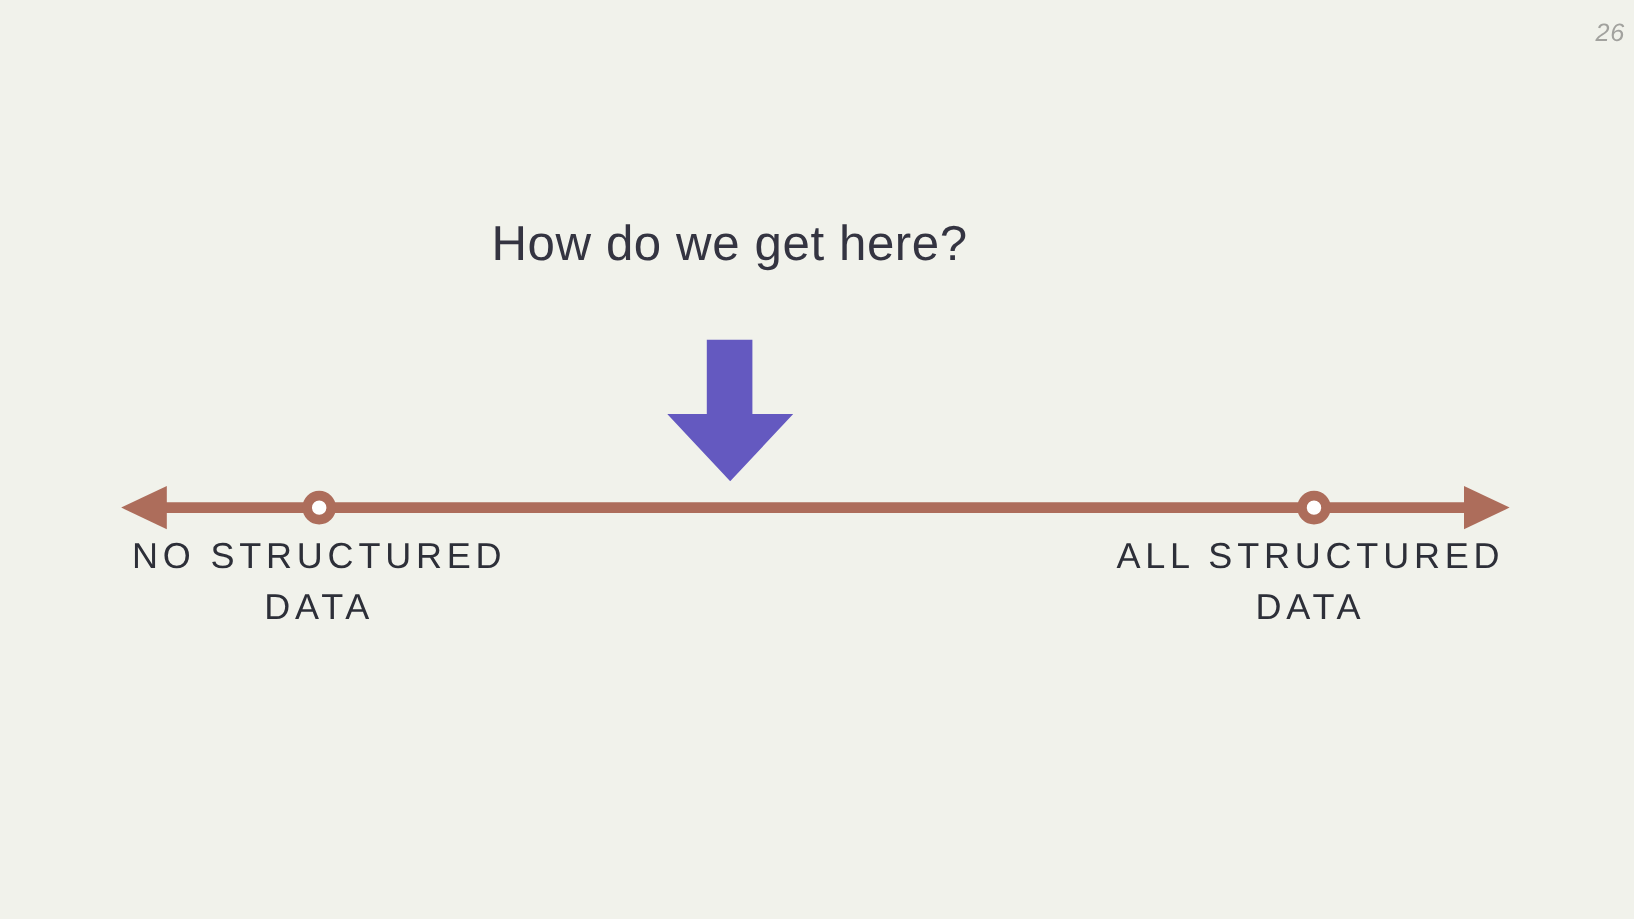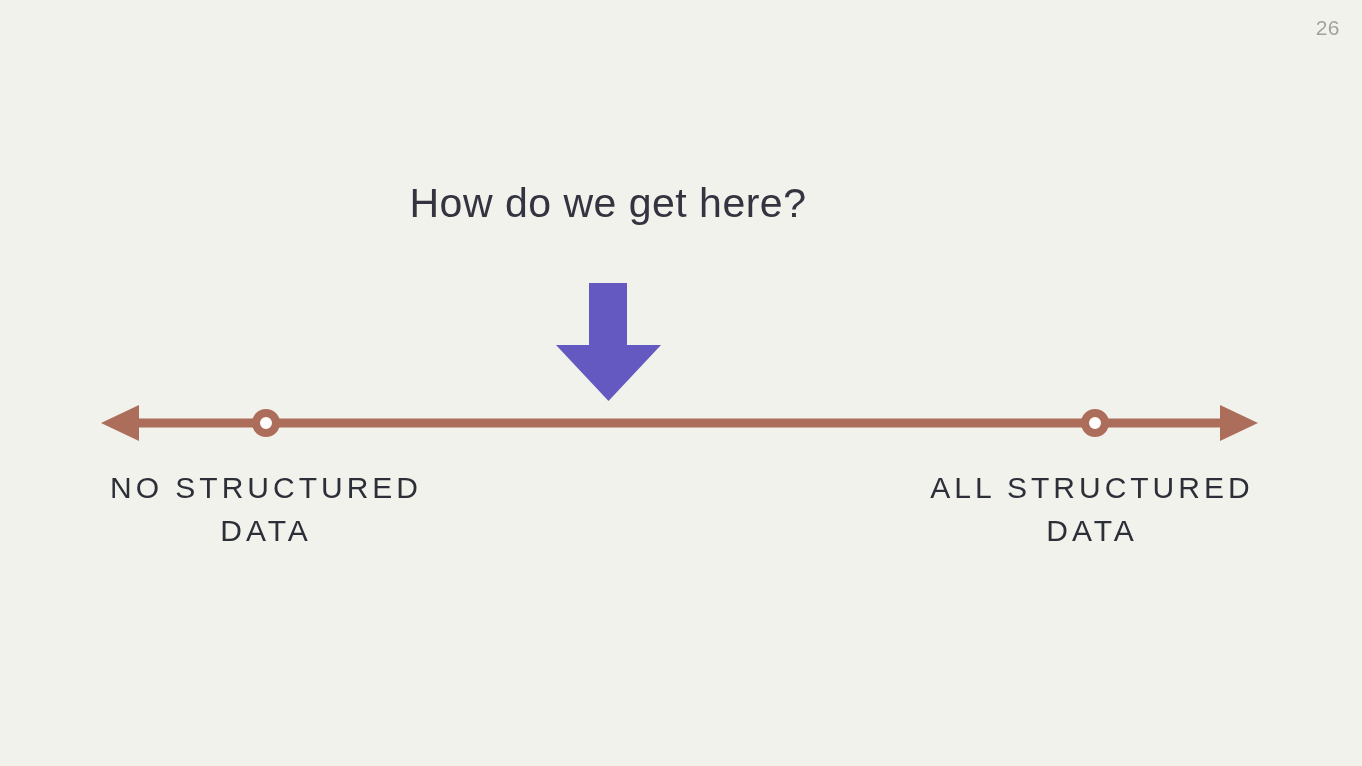--- a/index.html
+++ b/index.html
@@ -21,24 +21,25 @@
   }
   .slide {
     position: absolute;
     inset: 0;
     width: 1362px;
     height: 766px;
   }
   .page-number {
     position: absolute;
     top: 16px;
-    right: 22px;
+    right: 8px;
     font-size: 21px;
     color: var(--page-number-color);
     letter-spacing: 0.5px;
+    font-style: italic;
   }
   .title {
     position: absolute;
     top: 180px;
     left: 0;
     width: 1216px; 
     text-align: center;
     font-size: 41px;
     font-weight: 400;
     color: var(--title-color);
@@ -66,21 +67,21 @@
     stroke-width: 9;
   }
   .spectrum .arrowhead { fill: var(--line-terracotta); }
   .spectrum .marker {
     stroke: var(--line-terracotta);
     stroke-width: 8;
     fill: var(--circle-hole);
   }
   .axis-label {
     position: absolute;
-    top: 466px;
+    top: 442px;
     width: 360px;
     text-align: center;
     font-size: 30px;
     font-weight: 400;
     line-height: 43px;
     letter-spacing: 4px;
     color: var(--label-color);
     white-space: pre-line;
   }
   .axis-label.left  { left: 86px;  }

